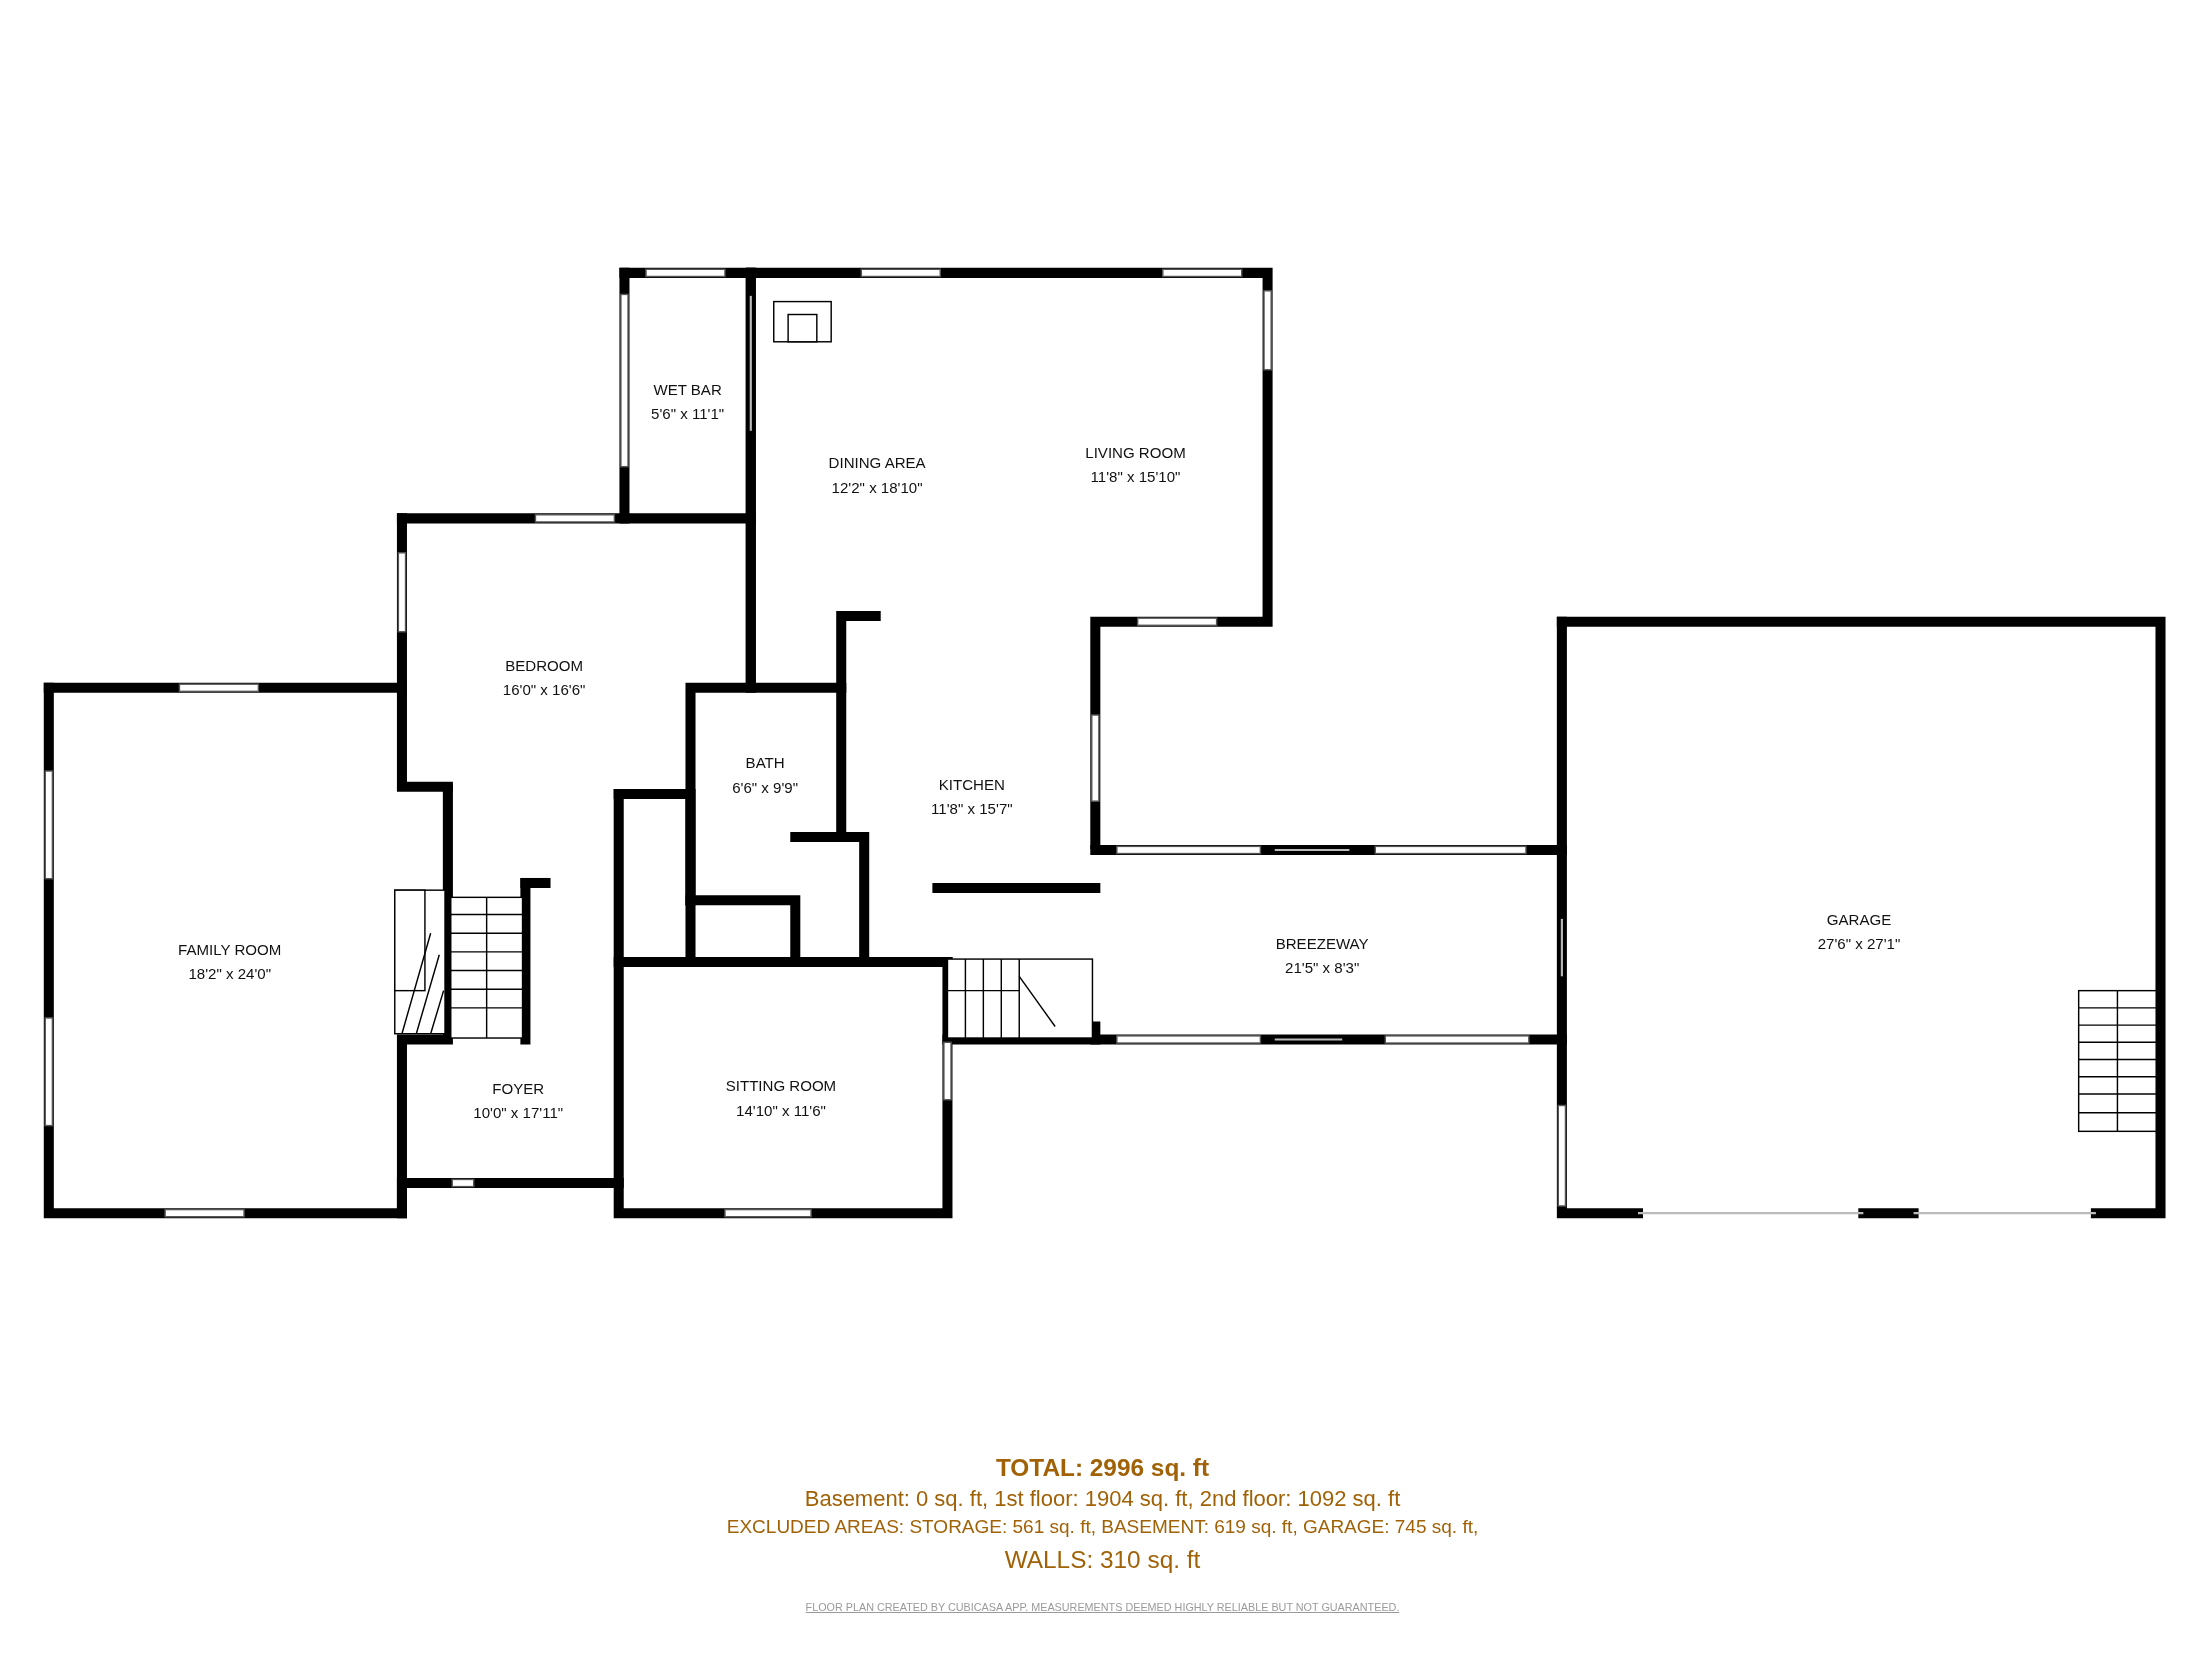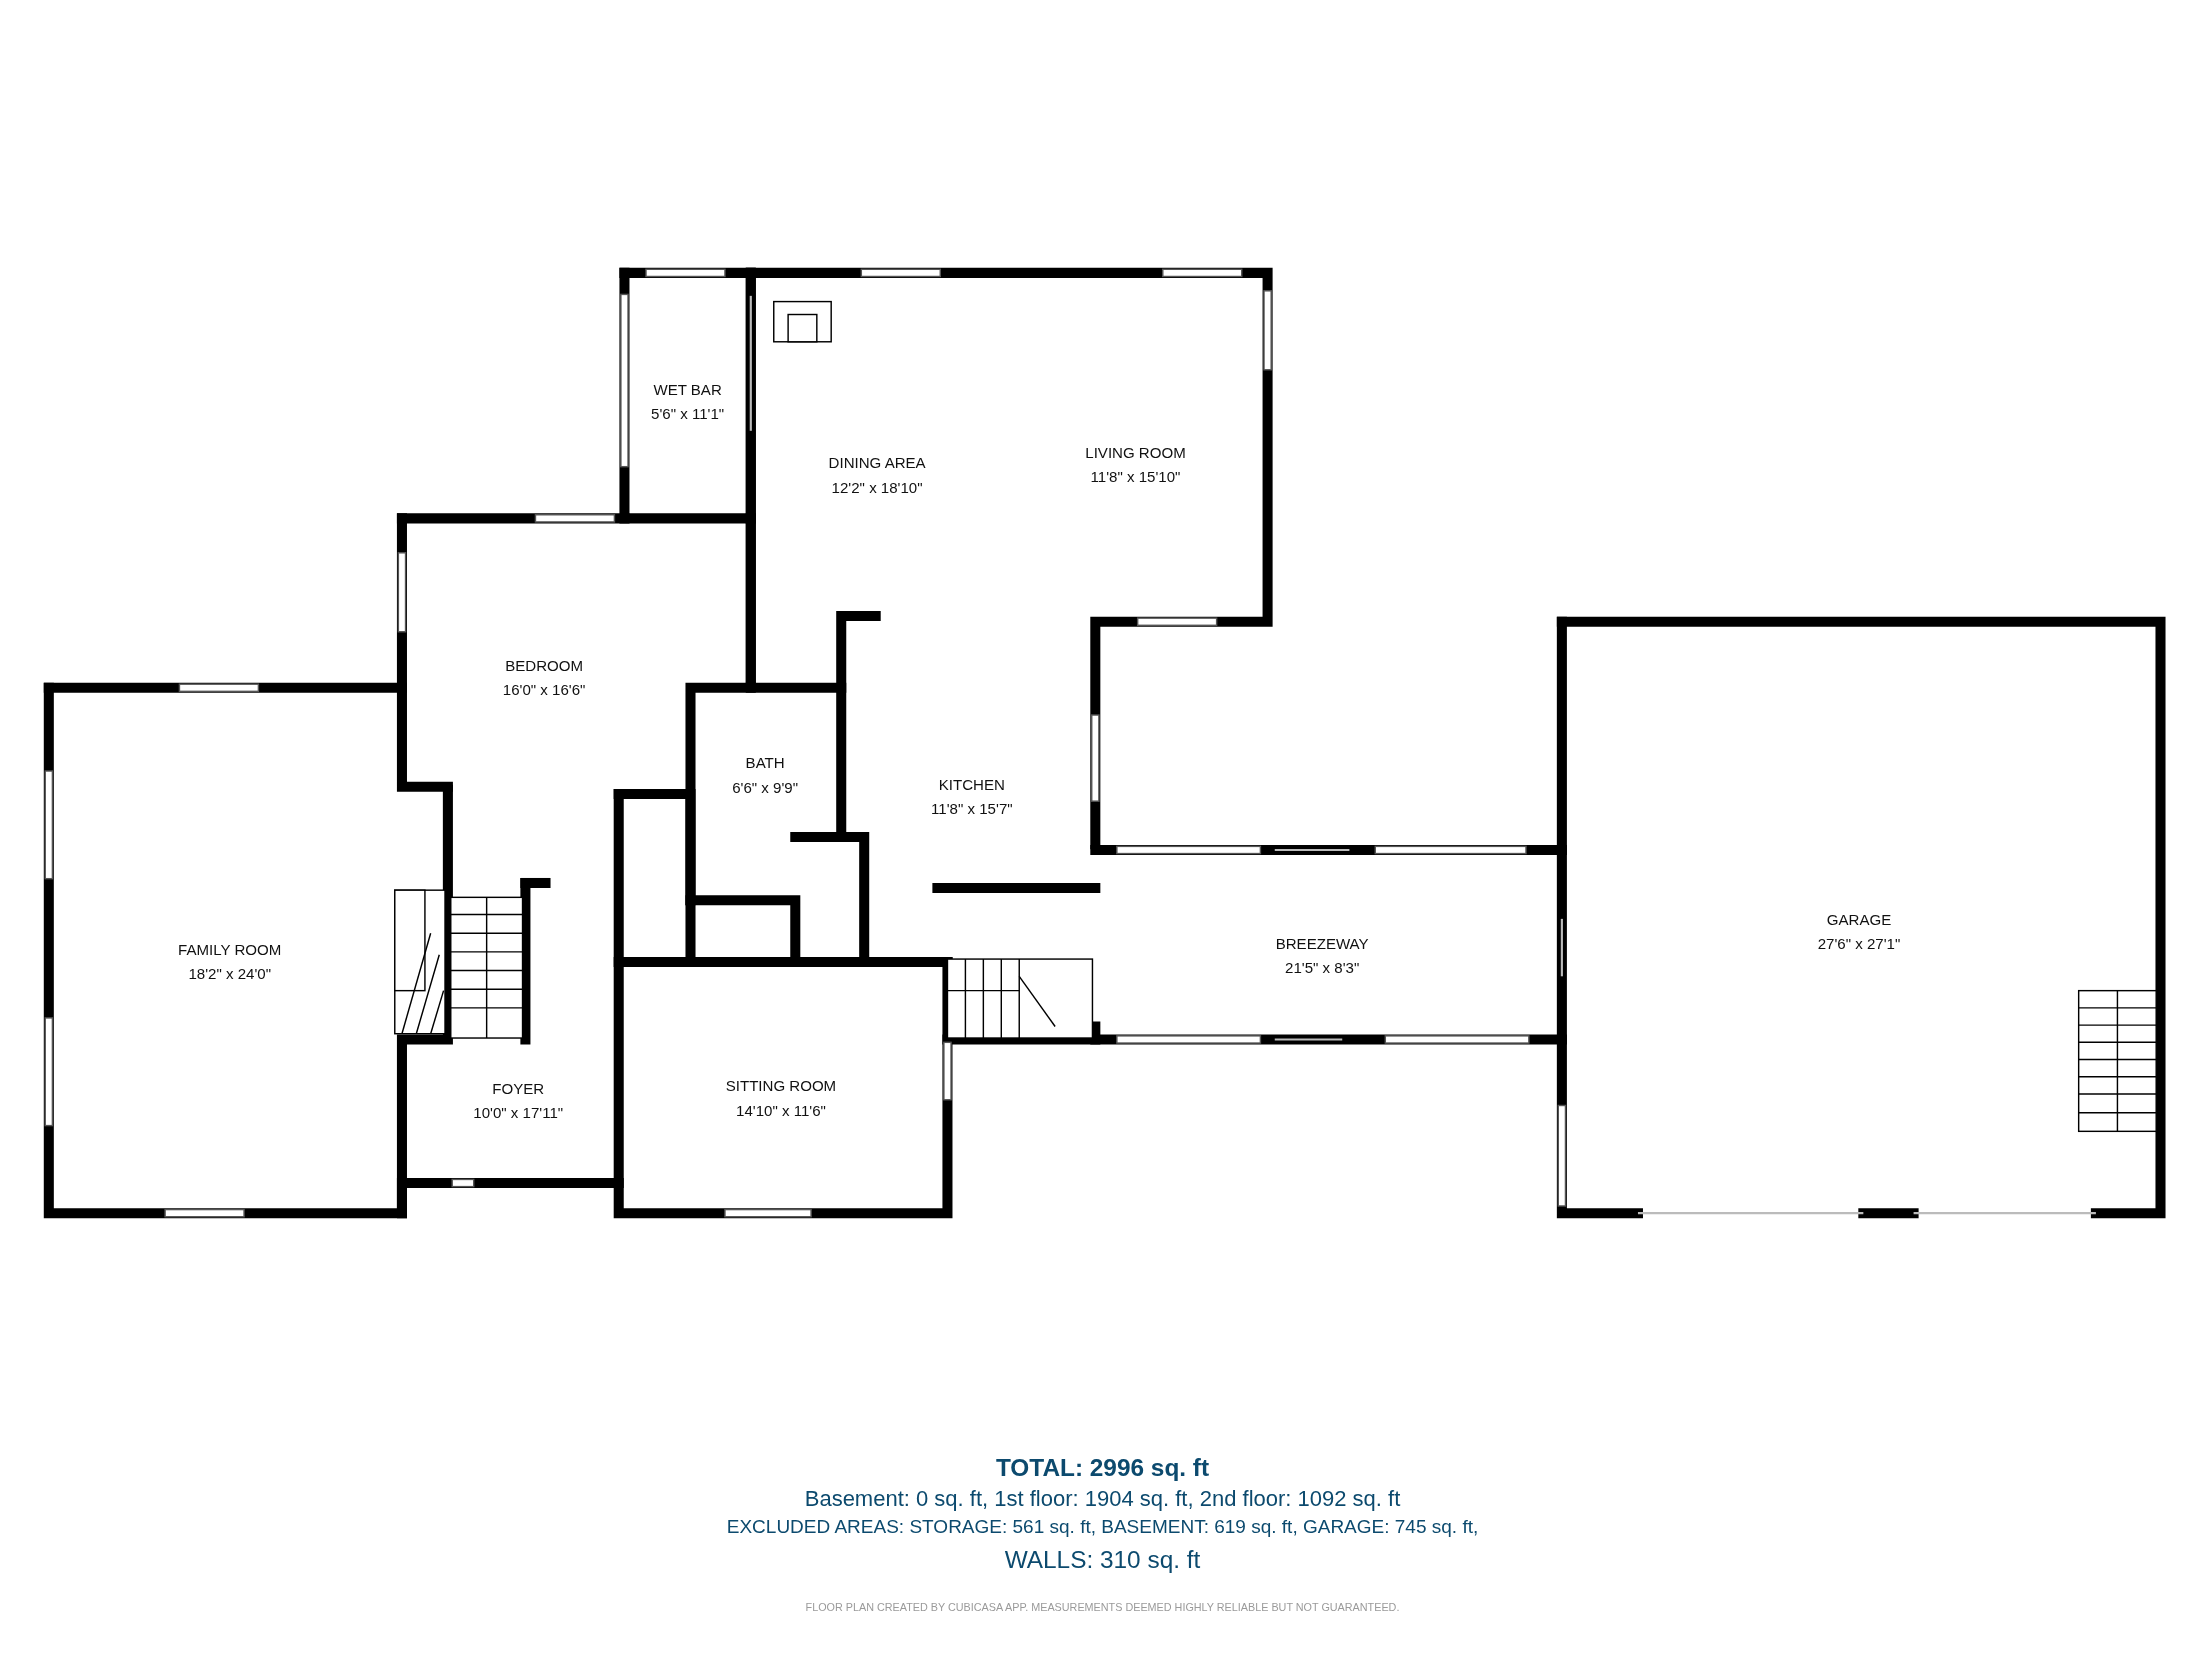--- a/index.html
+++ b/index.html
@@ -4,26 +4,26 @@
 <style>
   html, body { margin:0; padding:0; background:#ffffff; }
   body { width:2205px; height:1654px; position:relative; overflow:hidden; font-family:"Liberation Sans", sans-serif; }
   #plan { position:absolute; left:0; top:0; }
   .wall { stroke:#000; stroke-width:14; fill:none; stroke-linecap:square; }
   .win { fill:#fff; stroke:#555; stroke-width:2; }
   .door { stroke:#bbb; stroke-width:3; }
   .room-name, .room-dim { font-family:"Liberation Sans", sans-serif; font-size:21px; fill:#111; text-anchor:middle; }
   .stair { fill:#fff; stroke:#000; stroke-width:2; }
   .hatch { fill:none; stroke:#000; stroke-width:2; }
-  .summary { position:absolute; left:0; width:2205px; text-align:center; color:#0c4a6e; font-family:"Liberation Sans", sans-serif; }
+  .summary { position:absolute; left:0; width:2205px; text-align:center; color:#a16207; font-family:"Liberation Sans", sans-serif; }
   .total { top:1454px; font-size:24.4px; font-weight:bold; }
   .line1 { top:1486px; font-size:22px; }
   .line2 { top:1516px; font-size:19px; }
   .line3 { top:1546px; font-size:24.4px; }
-  .disclaimer { top:1601px; font-size:10.8px; color:#9a9a9a; }
+  .disclaimer { top:1601px; font-size:10.8px; color:#9a9a9a;text-decoration:underline; }
 </style>
 </head>
 <body>
 
 <svg id="plan" width="2205" height="1654" viewBox="0 0 3072 2304" xmlns="http://www.w3.org/2000/svg">
 
   <g>
 
     <path class="wall" d="M870 380 L870 722 L1046 722"></path>
     <path class="wall" d="M870 380 L1046 380 L1046 722"></path>

